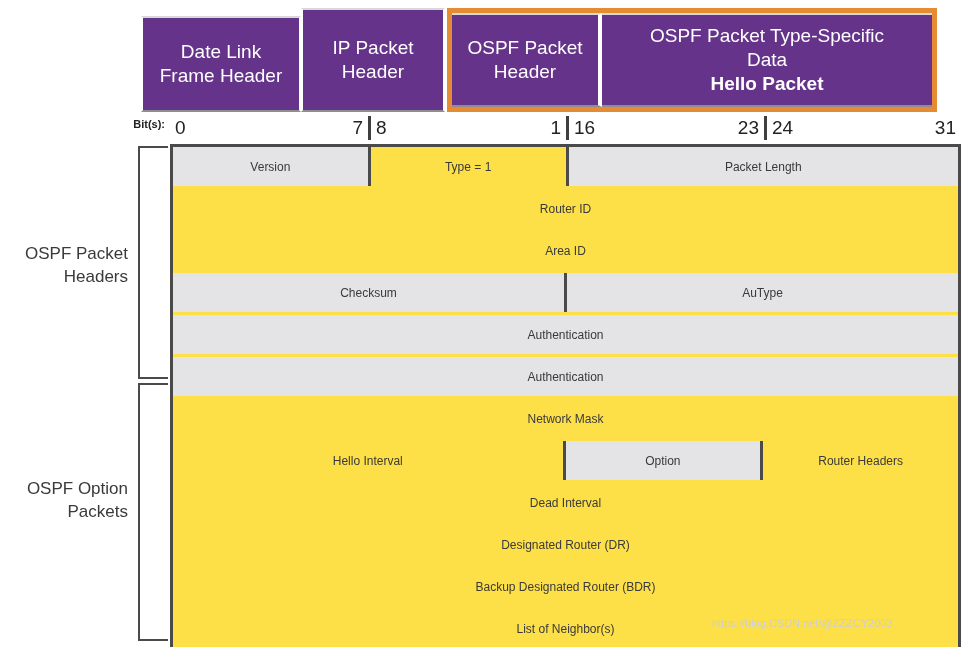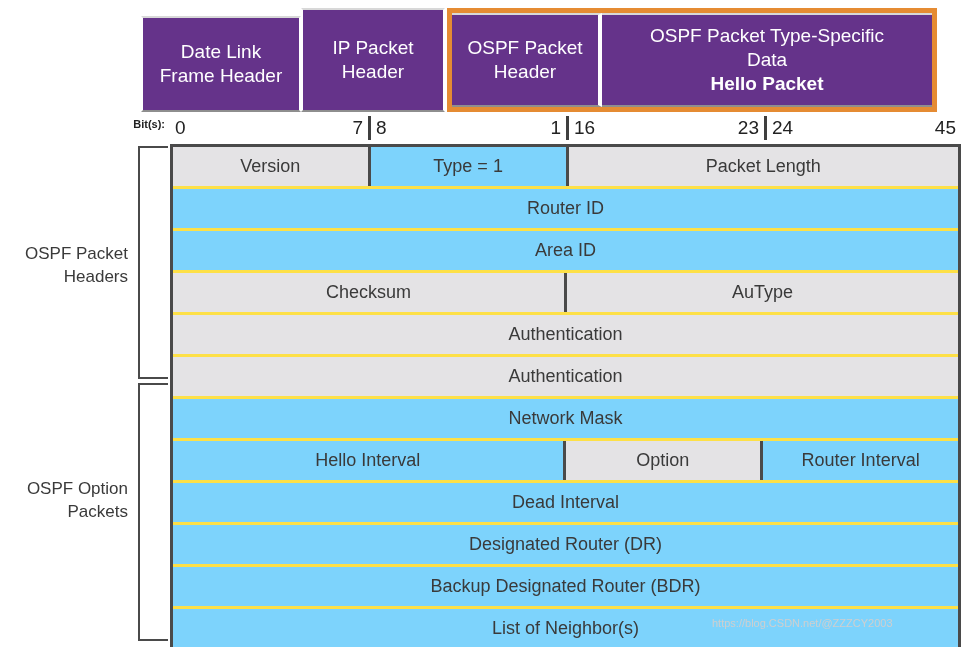--- a/index.html
+++ b/index.html
@@ -93,29 +93,29 @@
   }
   .field-row{
     display:flex;
     height:39px;
   }
   .field-row + .field-row{border-top:3px solid #fde047;}
   .field-cell{
     display:flex;
     align-items:center;
     justify-content:center;
-    font-size:18px;
+    font-size:12px;
     color:#3a3a3a;
     box-sizing:border-box;
     white-space:nowrap;
     overflow:hidden;
   }
   .field-cell + .field-cell{border-left:3px solid #4a4a4a;}
   .c-gray{background:#E4E3E5;}
-  .c-peach{background:#7dd3fc;}
+  .c-peach{background:#fde047;}
 
   
   .group-bracket{
     position:absolute;
     border:2px solid #4a4a4a;
     border-right:none;
     box-sizing:border-box;
   }
   #bracket-headers{left:138px;top:146px;width:30px;height:233px;}
   #bracket-hello{left:138px;top:383px;width:30px;height:258px;}
@@ -181,21 +181,21 @@
   <div class="ruler-seg" style="left:368px;width:198px;">
     <span class="lo">8</span>
     <span class="hi">1</span>
   </div>
   <div class="ruler-seg" style="left:566px;width:198px;">
     <span class="lo">16</span>
     <span class="hi">23</span>
   </div>
   <div class="ruler-seg" style="left:764px;width:197px;">
     <span class="lo">24</span>
-    <span class="hi">45</span>
+    <span class="hi">31</span>
   </div>
 </div>
 
 <div class="group-bracket" id="bracket-headers"></div>
 <div class="group-label" id="label-headers">
   <div>OSPF Packet</div>
   <div>Headers</div>
 </div>
 
 <div class="group-bracket" id="bracket-hello"></div>
@@ -225,21 +225,21 @@
     </div>
     <div class="field-row">
       <div class="field-cell c-gray" style="flex: 32 0 0px;">Authentication</div>
     </div>
     <div class="field-row">
       <div class="field-cell c-peach" style="flex: 32 0 0px;">Network Mask</div>
     </div>
     <div class="field-row">
       <div class="field-cell c-peach" style="flex: 16 0 0px;">Hello Interval</div>
       <div class="field-cell c-gray" style="flex: 8 0 0px;">Option</div>
-      <div class="field-cell c-peach" style="flex: 8 0 0px;">Router Interval</div>
+      <div class="field-cell c-peach" style="flex: 8 0 0px;">Router Headers</div>
     </div>
     <div class="field-row">
       <div class="field-cell c-peach" style="flex: 32 0 0px;">Dead Interval</div>
     </div>
     <div class="field-row">
       <div class="field-cell c-peach" style="flex: 32 0 0px;">Designated Router (DR)</div>
     </div>
     <div class="field-row">
       <div class="field-cell c-peach" style="flex: 32 0 0px;">Backup Designated Router (BDR)</div>
     </div>

